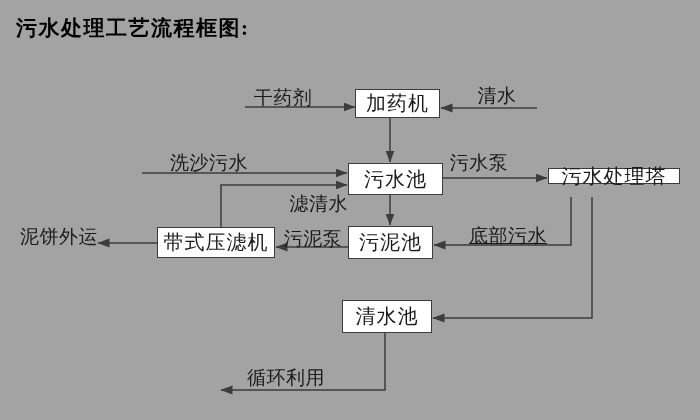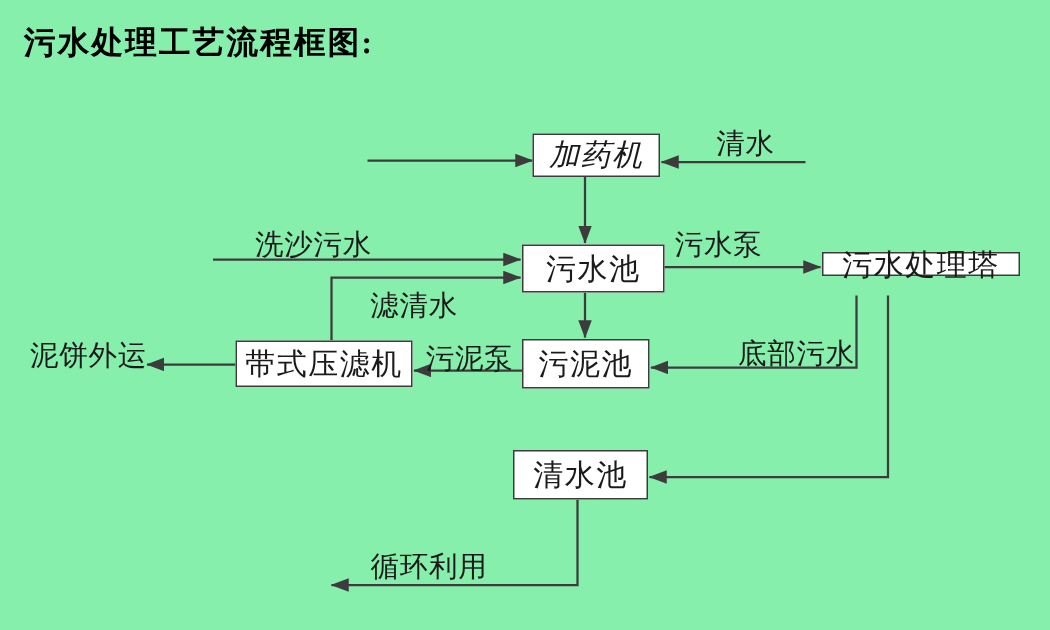--- a/index.html
+++ b/index.html
@@ -4,21 +4,21 @@
 <style>
   html, body {
     margin: 0;
     padding: 0;
     background: #ffffff;
   }
   .canvas {
     position: relative;
     width: 700px;
     height: 420px;
-    background: #86efac;
+    background: #a3a3a3;
     font-family: "Liberation Serif", "DejaVu Serif", serif;
     color: #1a1a1a;
     overflow: hidden;
   }
   .title {
     position: absolute;
     left: 16px;
     top: 14px;
     margin: 0;
     font-size: 21px;
@@ -39,40 +39,40 @@
     box-sizing: border-box;
     border: 1.5px solid #3c3c3c;
     background: #ffffff;
     display: flex;
     align-items: center;
     justify-content: center;
     font-size: 20px;
     letter-spacing: 1px;
     white-space: nowrap;
   }
-  .n-dosing   { left: 355px; top:  89px; width:  85px; height: 29px; font-style: italic; }
+  .n-dosing   { left: 355px; top:  89px; width:  85px; height: 29px; }
   .n-sewage   { left: 348px; top: 163px; width:  95px; height: 32px; }
   .n-tower    { left: 548px; top: 168px; width: 132px; height: 16px; }
   .n-sludge   { left: 348px; top: 226px; width:  85px; height: 33px; }
   .n-belt     { left: 157px; top: 227px; width: 118px; height: 31px; }
   .n-clear    { left: 342px; top: 300px; width:  90px; height: 33px; }
   .elabel {
     position: absolute;
     width: 100px;
     text-align: center;
     font-size: 19px;
     letter-spacing: 0.5px;
     white-space: nowrap;
   }
   .l-dry      { left: 233px; top:  85px; }
   .l-clearw   { left: 447px; top:  83px; }
   .l-sand     { left: 159px; top: 150px; }
-  .l-filtered { left: 226px; top: 191px; }
+  .l-filtered { left: 248px; top: 191px; text-align: right; }
   .l-spump    { left: 429px; top: 150px; }
-  .l-bottom   { left: 481px; top: 223px; }
+  .l-bottom   { left: 458px; top: 223px; text-decoration: underline; }
   .l-mpump    { left: 263px; top: 226px; }
   .l-mudcake  { left:   9px; top: 224px; }
   .l-recycle  { left: 236px; top: 365px; }
 </style>
 </head>
 <body>
 
 <div class="canvas">
 
   <h1 class="title">污水处理工艺流程框图:</h1>
@@ -99,20 +99,21 @@
     </g>
   </svg>
 
   <div class="node n-dosing">加药机</div>
   <div class="node n-sewage">污水池</div>
   <div class="node n-tower">污水处理塔</div>
   <div class="node n-sludge">污泥池</div>
   <div class="node n-belt">带式压滤机</div>
   <div class="node n-clear">清水池</div>
 
+  <div class="elabel l-dry">干药剂</div>
   <div class="elabel l-sand">洗沙污水</div>
   <div class="elabel l-clearw">清水</div>
   <div class="elabel l-filtered">滤清水</div>
   <div class="elabel l-spump">污水泵</div>
   <div class="elabel l-bottom">底部污水</div>
   <div class="elabel l-mpump">污泥泵</div>
   <div class="elabel l-mudcake">泥饼外运</div>
   <div class="elabel l-recycle">循环利用</div>
 
 </div>

